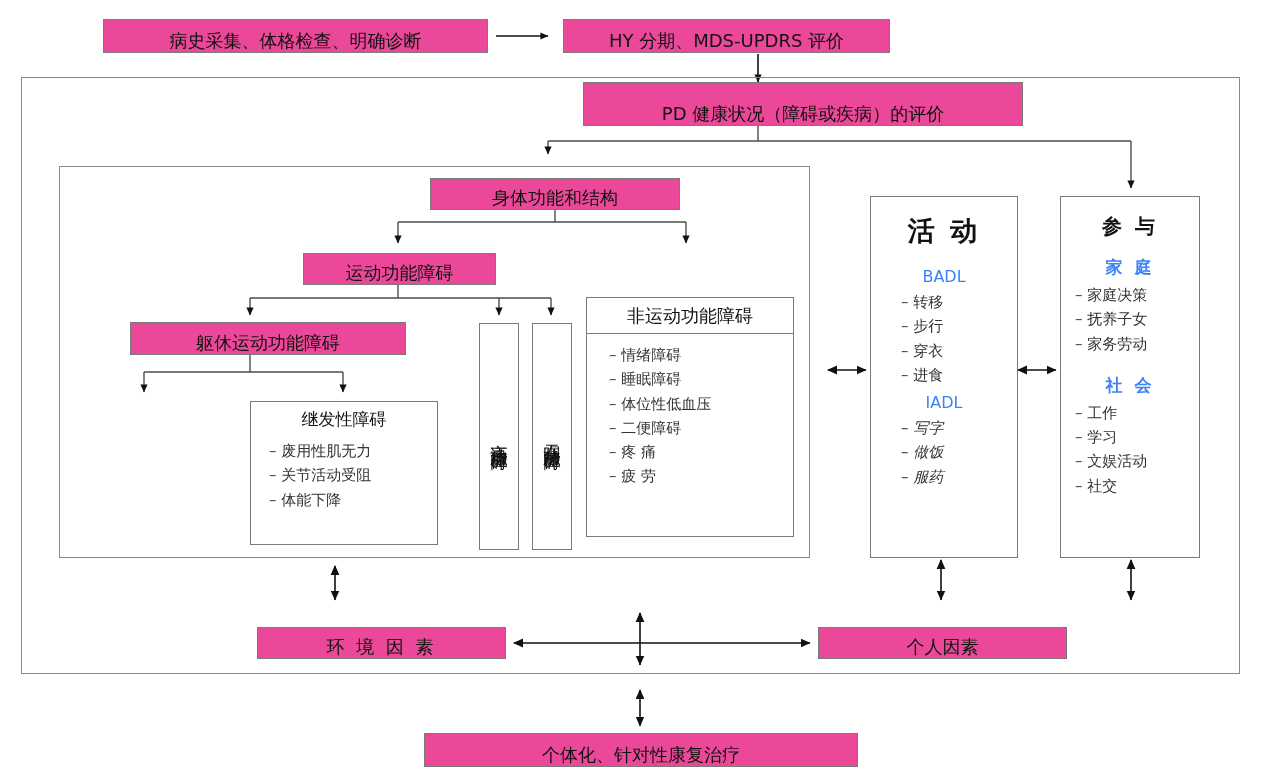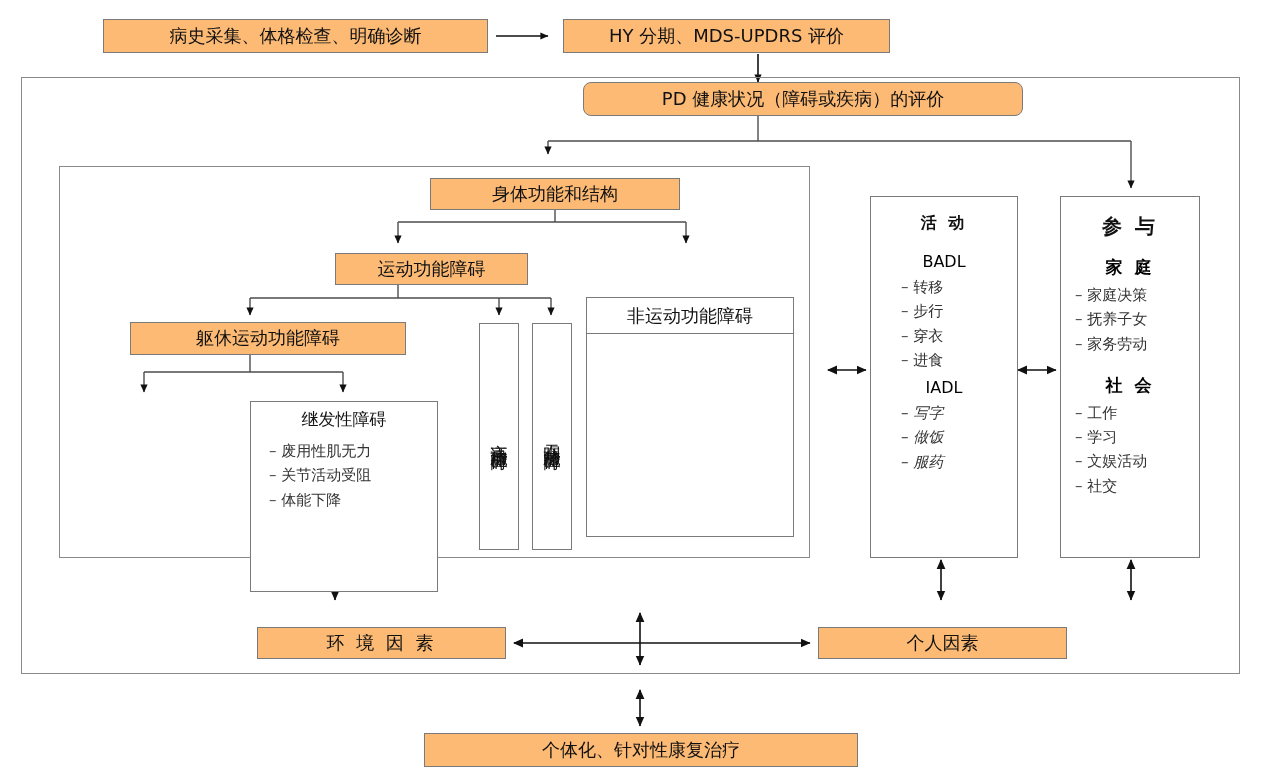--- a/index.html
+++ b/index.html
@@ -11,23 +11,23 @@
   #stage {
     position: relative;
     width: 1264px;
     height: 774px;
     background: #ffffff;
     overflow: hidden;
   }
   .box {
     position: absolute;
     border: 1px solid #7a7a7a;
-    background: #fdba74;
+    background: #ec4899;
     display: flex;
-    align-items: center;
+    align-items: flex-end;
     justify-content: center;
     text-align: center;
     color: #111;
     line-height: 1.25;
   }
   .frame {
     position: absolute;
     border: 1px solid #8a8a8a;
     background: transparent;
   }
@@ -63,21 +63,21 @@
     color: #333;
     line-height: 1.62;
     white-space: nowrap;
   }
   .panel-list li::before {
     content: "– ";
     color: #555;
   }
   .sub-head {
     font-size: 16px;
-    color: #000000;
+    color: #3b82f6;
     text-align: center;
     padding: 4px 0 2px 0;
   }
   .vbox {
     position: absolute;
     border: 1px solid #7a7a7a;
     background: #fff;
     display: flex;
     align-items: center;
     justify-content: center;
@@ -159,62 +159,70 @@
   <div class="box t18" style="left:103px; top:19px; width:385px; height:34px;">
     <span>病史采集、体格检查、明确诊断</span>
   </div>
 
   <div class="box t18" style="left:563px; top:19px; width:327px; height:34px;">
     <span>HY 分期、MDS-UPDRS 评价</span>
   </div>
 
   <div class="frame" style="left:21px; top:77px; width:1219px; height:597px;"></div>
 
-  <div class="box t18" style="left:583px; top:82px; width:440px; height:34px;border-radius:8px;">
+  <div class="box t18" style="left:583px; top:82px; width:440px; height:44px;">
     <span>PD 健康状况（障碍或疾病）的评价</span>
   </div>
 
   <div class="frame" style="left:59px; top:166px; width:751px; height:392px;"></div>
 
   <div class="box t18" style="left:430px; top:178px; width:250px; height:32px;">
     <span>身体功能和结构</span>
   </div>
 
-  <div class="box t18" style="left:303px; top:253px; width:193px; height:32px;margin-left:32px;">
+  <div class="box t18" style="left:303px; top:253px; width:193px; height:32px;">
     <span>运动功能障碍</span>
   </div>
 
   <div class="box t18" style="left:130px; top:322px; width:276px; height:33px;">
     <span>躯休运动功能障碍</span>
   </div>
 
   <div class="vbox" style="left:479px; top:323px; width:40px; height:227px;">
     <span class="vtext">言语功能障碍</span>
   </div>
   <div class="vbox" style="left:532px; top:323px; width:40px; height:227px;">
     <span class="vtext">吞咽功能障碍</span>
   </div>
 
 
-  <div class="panel" style="left:250px; top:401px; width:188px; height:191px;">
+  <div class="panel" style="left:250px; top:401px; width:188px; height:144px;">
     <div class="panel-title">继发性障碍</div>
     <ul class="panel-list">
       <li>废用性肌无力</li>
       <li>关节活动受阻</li>
       <li>体能下降</li>
     </ul>
   </div>
 
   <div class="panel" style="left:586px; top:249px; width:208px; height:240px;margin-top:48px;">
     <div class="panel-title" style="font-size:18px; padding:6px 0 5px 0;">非运动功能障碍</div>
     <div class="panel-rule"></div>
+    <ul class="panel-list" style="padding-left:22px; padding-top:9px;">
+      <li>情绪障碍</li>
+      <li>睡眠障碍</li>
+      <li>体位性低血压</li>
+      <li>二便障碍</li>
+      <li>疼 痛</li>
+      <li>疲 劳</li>
+    </ul>
   </div>
 
   <div class="panel" style="left:870px; top:196px; width:148px; height:362px;">
-    <div class="panel-title bold sp" style="font-size:16px; padding-top:16px;">活 动</div>
+    <div class="panel-title bold sp" style="font-size:27px; padding-top:16px;">活 动</div>
     <div class="sub-head" style="padding-top:16px;">BADL</div>
     <ul class="panel-list" style="padding-left:30px; padding-top:2px;">
       <li>转移</li>
       <li>步行</li>
       <li>穿衣</li>
       <li>进食</li>
     </ul>
     <div class="sub-head" style="padding-top:2px;">IADL</div>
     <ul class="panel-list" style="padding-left:30px; padding-top:2px;font-style:italic;">
       <li>写字</li>

